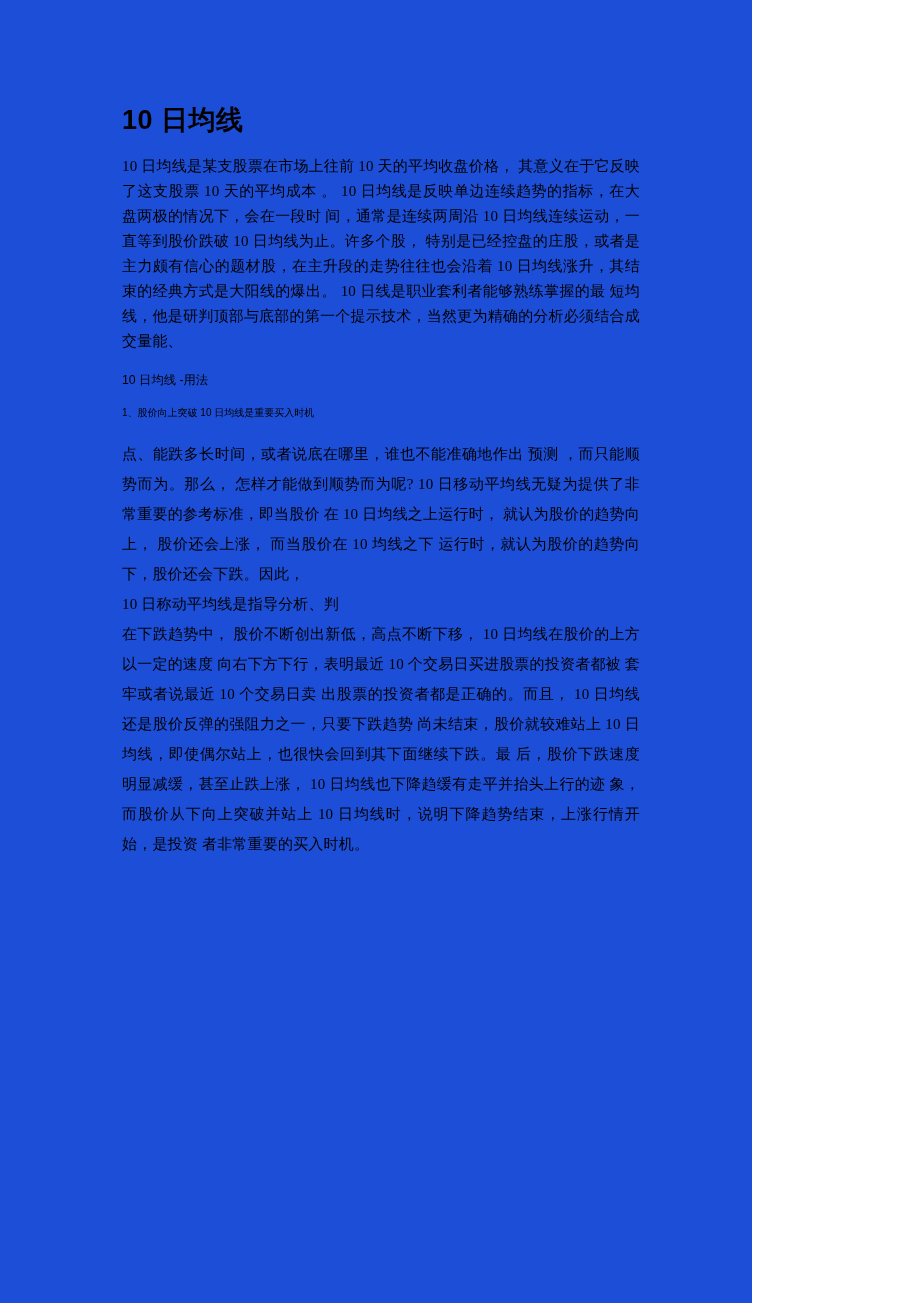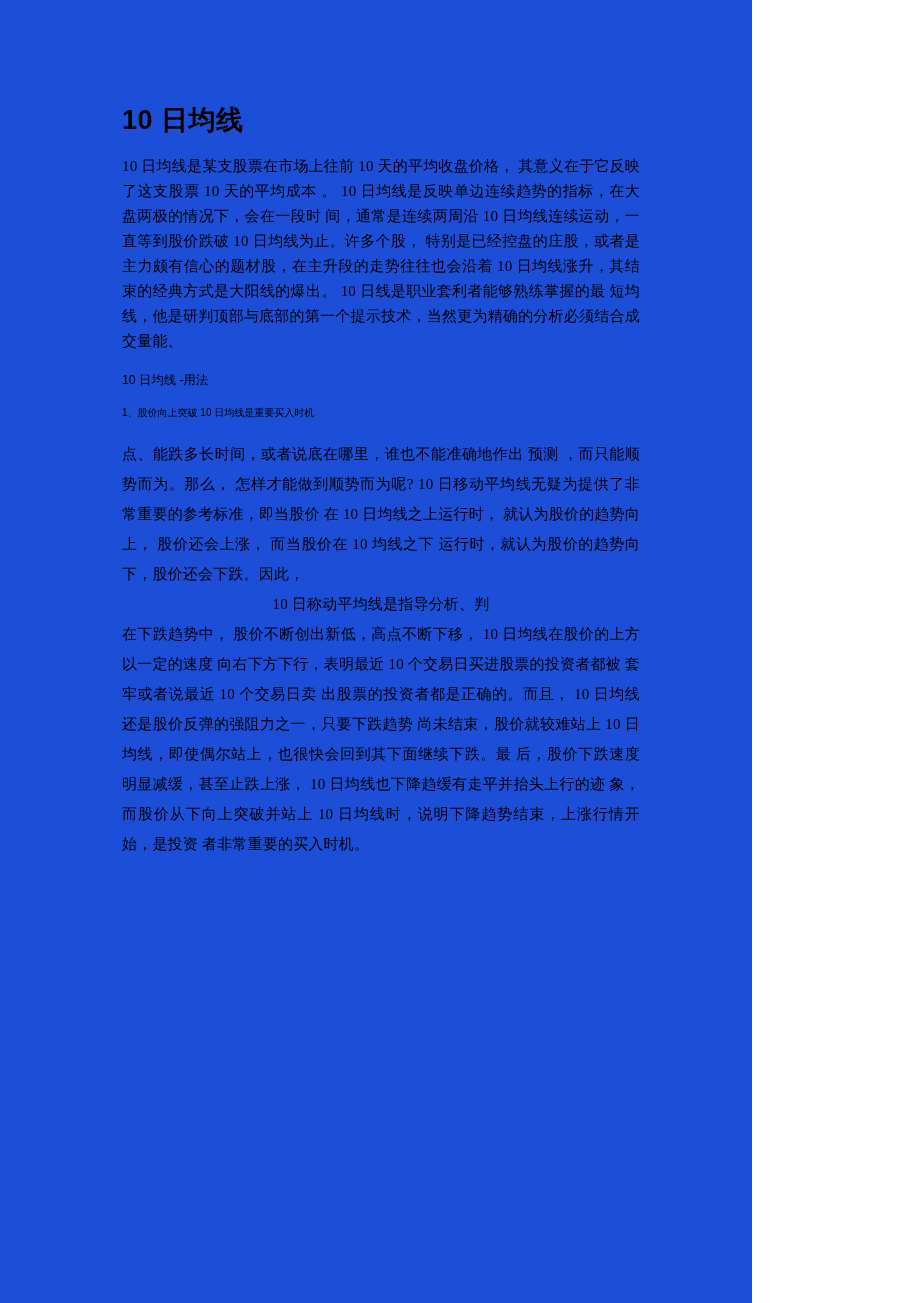--- a/index.html
+++ b/index.html
@@ -77,18 +77,18 @@
 
   <p class="numbered">1、股价向上突破 10 日均线是重要买入时机</p>
 
   <div class="gap-sm"></div>
 
 
   <div class="gap-sm"></div>
 
   <p class="para loose">点、能跌多长时间，或者说底在哪里，谁也不能准确地作出 预测 ，而只能顺势而为。那么，  怎样才能做到顺势而为呢?   10 日移动平均线无疑为提供了非常重要的参考标准，即当股价 在 10 日均线之上运行时，  就认为股价的趋势向上，  股价还会上涨， 而当股价在 10 均线之下 运行时，就认为股价的趋势向下，股价还会下跌。因此，</p>
 
-  <p class="para loose" style="text-align:center; width:100%;">10 日称动平均线是指导分析、判</p>
+  <p class="para loose" style="text-align:left; width:100%;">10 日称动平均线是指导分析、判</p>
 
 
   <p class="para loose">在下跌趋势中，  股价不断创出新低，高点不断下移，  10 日均线在股价的上方以一定的速度 向右下方下行，表明最近 10 个交易日买进股票的投资者都被 套牢或者说最近 10 个交易日卖 出股票的投资者都是正确的。而且，  10 日均线还是股价反弹的强阻力之一，只要下跌趋势 尚未结束，股价就较难站上 10 日均线，即使偶尔站上，也很快会回到其下面继续下跌。最 后，股价下跌速度明显减缓，甚至止跌上涨，  10 日均线也下降趋缓有走平并抬头上行的迹 象，而股价从下向上突破并站上 10 日均线时，说明下降趋势结束，上涨行情开始，是投资 者非常重要的买入时机。</p>
 
 </div>
 
 </body></html>

